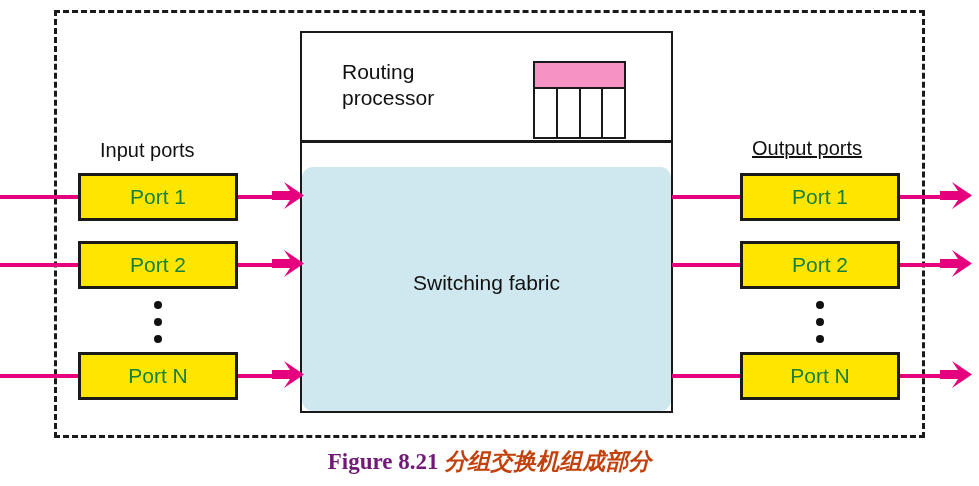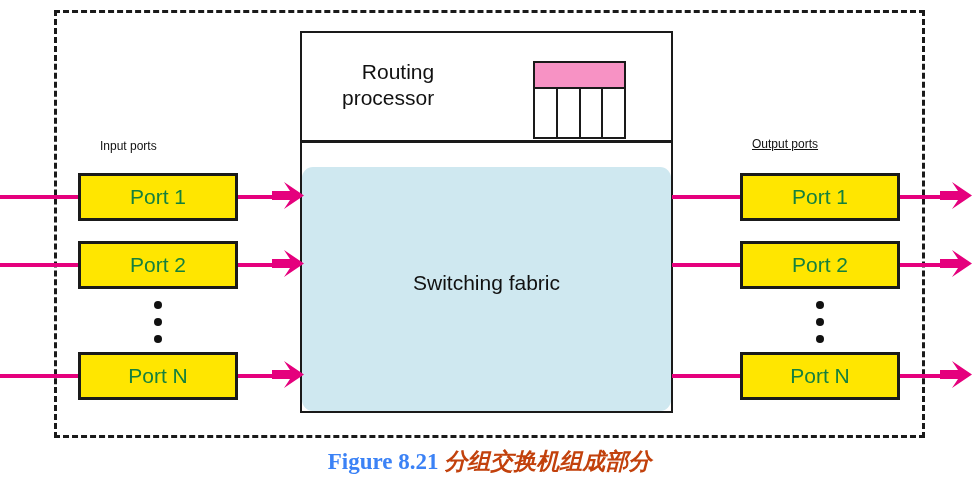--- a/index.html
+++ b/index.html
@@ -43,21 +43,20 @@
   }
   .routing-processor-pane {
     position: absolute;
     left: 0;
     top: 0;
     right: 0;
     height: 110px;
     border-bottom: 3px solid #1a1a1a;
     box-sizing: border-box;
     background: #ffffff;
-    text-align: right;
   }
   .rp-label {
     position: absolute;
     left: 40px;
     top: 26px;
     font-size: 21px;
     line-height: 1.25;
     color: #111111;
     white-space: pre-line;
   }
@@ -131,21 +130,21 @@
     align-items: center;
     justify-content: center;
     font-size: 21px;
     color: #15803d;
     z-index: 4;
   }
 
   
   .group-label {
     position: absolute;
-    font-size: 12px;
+    font-size: 20px;
     color: #111111;
     white-space: nowrap;
   }
 
   
   .vdots {
     position: absolute;
     width: 12px;
     display: flex;
     flex-direction: column;
@@ -179,21 +178,21 @@
     position: absolute;
     left: 0;
     right: 0;
     top: 446px;
     text-align: center;
     font-family: "Liberation Serif", serif;
     font-size: 23px;
     white-space: nowrap;
   }
   .caption .fig-no {
-    color: #3b82f6;
+    color: #701a75;
     font-weight: bold;
   }
   .caption .fig-title {
     color: #c2410c;
     font-style: italic;
     font-weight: bold;
   }
 </style>
 </head>
 <body>

